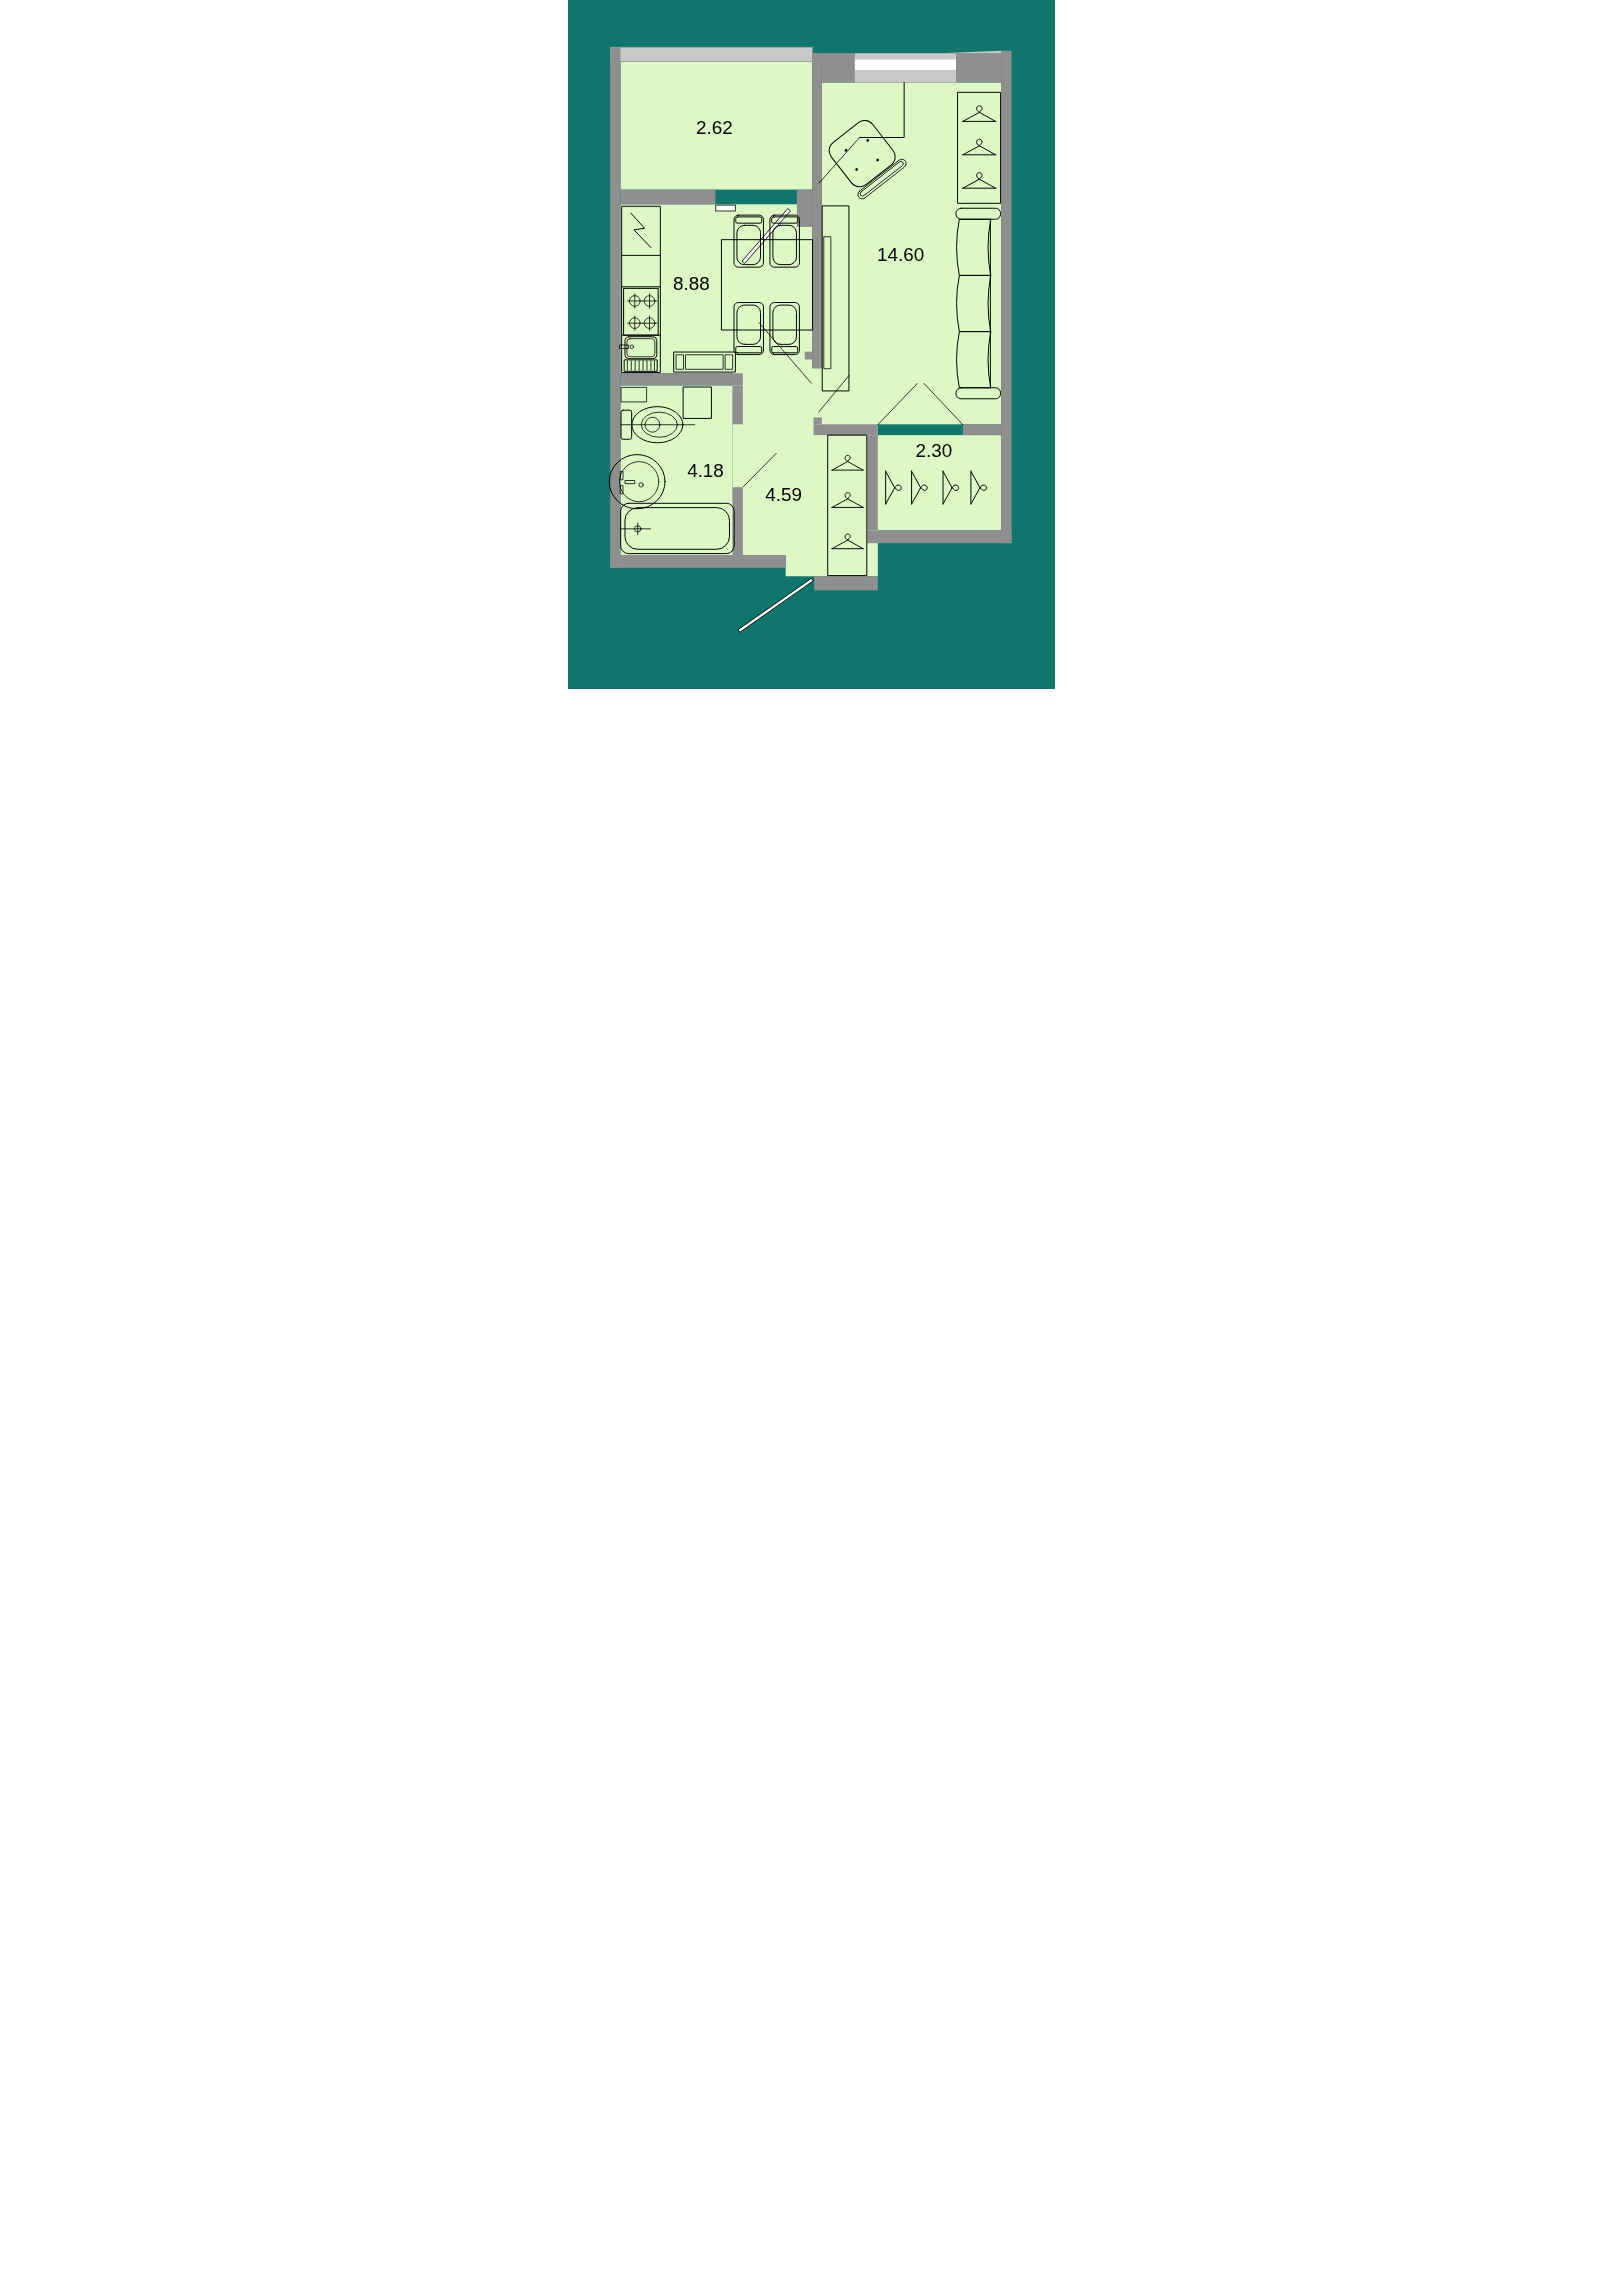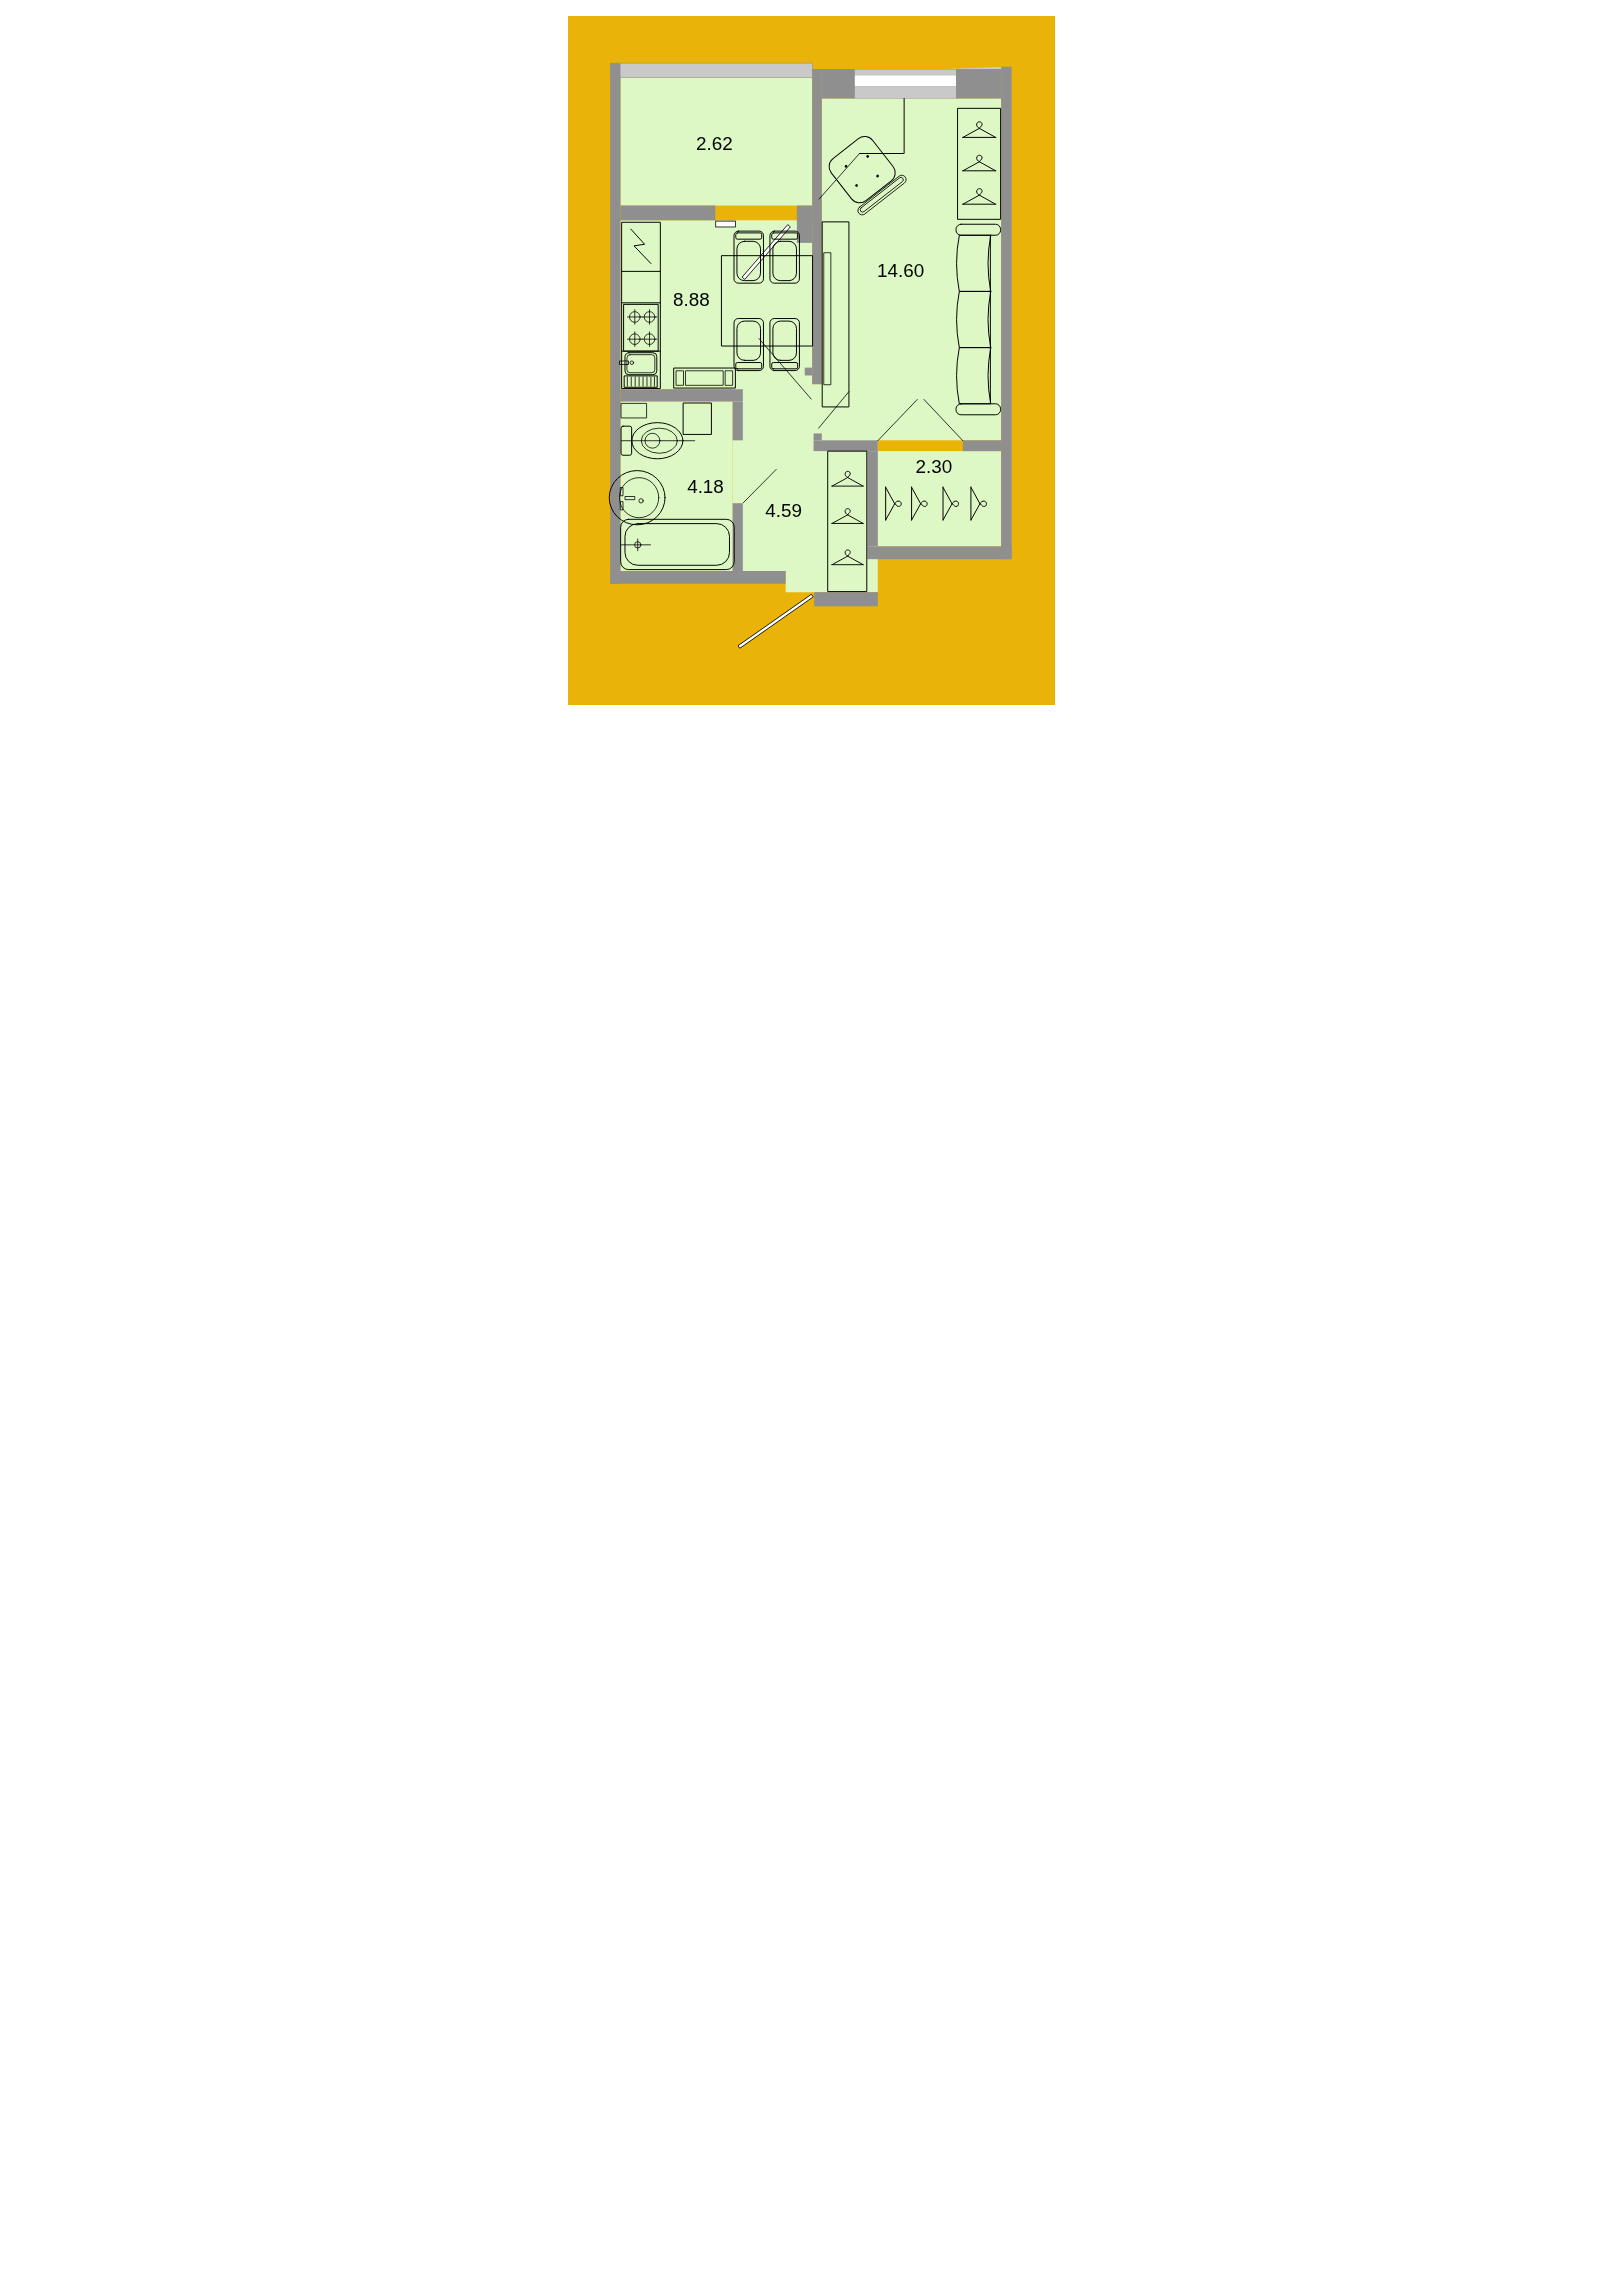--- a/index.html
+++ b/index.html
@@ -1,16 +1,16 @@
 <!DOCTYPE html>
 <html style="font-size:10.5px"><head>
 <meta charset="utf-8">
 <style>
   html,body{margin:0;padding:0;background:#ffffff;}
-  .page{width:487px;margin:16px auto;background:#eab308;text-decoration:underline;}
+  .page{width:487px;margin:0 auto;background:#0f766e;text-decoration:underline;}
   svg{display:block;width:100%;height:auto;}
   .wall{fill:#8f8f8f;stroke:none;}
   .rail{fill:#c9c9c9;stroke:#8f8f8f;stroke-width:3;}
   .lg{fill:#c9c9c9;stroke:none;}
   .winwhite{fill:#ffffff;stroke:none;}
   .ln{fill:none;stroke:#000000;stroke-width:5;stroke-linecap:round;stroke-linejoin:round;}
   .lnf{fill:#ffffff;stroke:#000000;stroke-width:5;}
   .thin{stroke-width:4;}
   .lbl{font-family:"Liberation Sans",sans-serif;font-size:96px;fill:#000000;text-anchor:middle;}
 </style>

